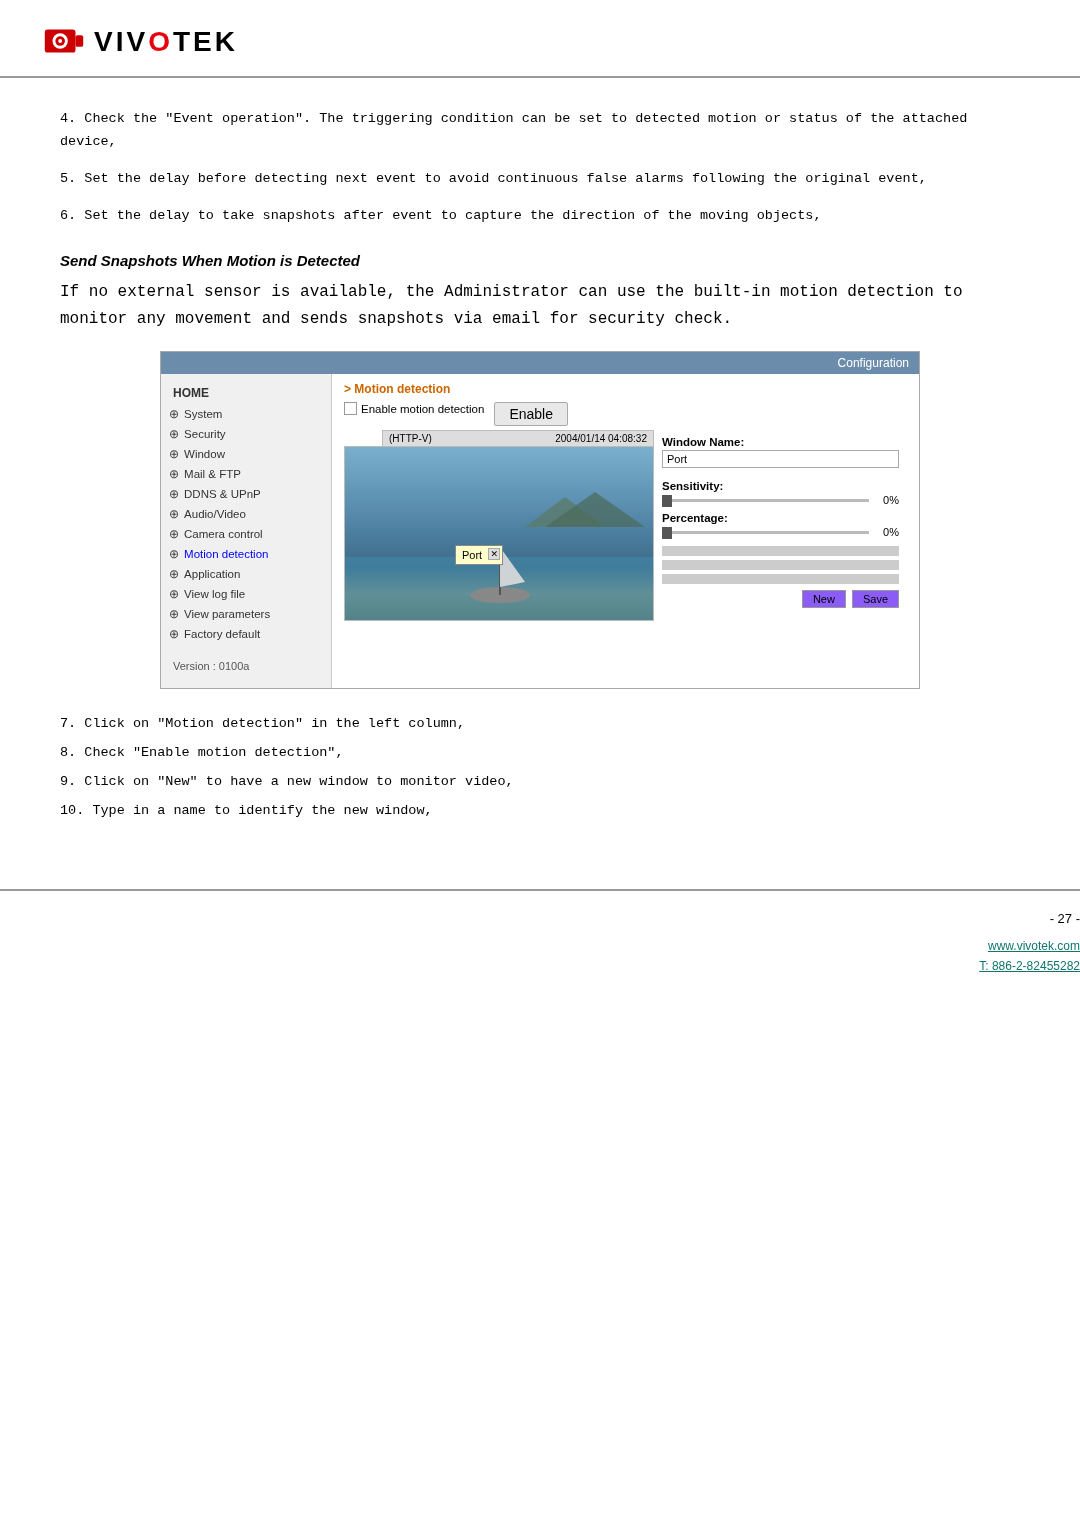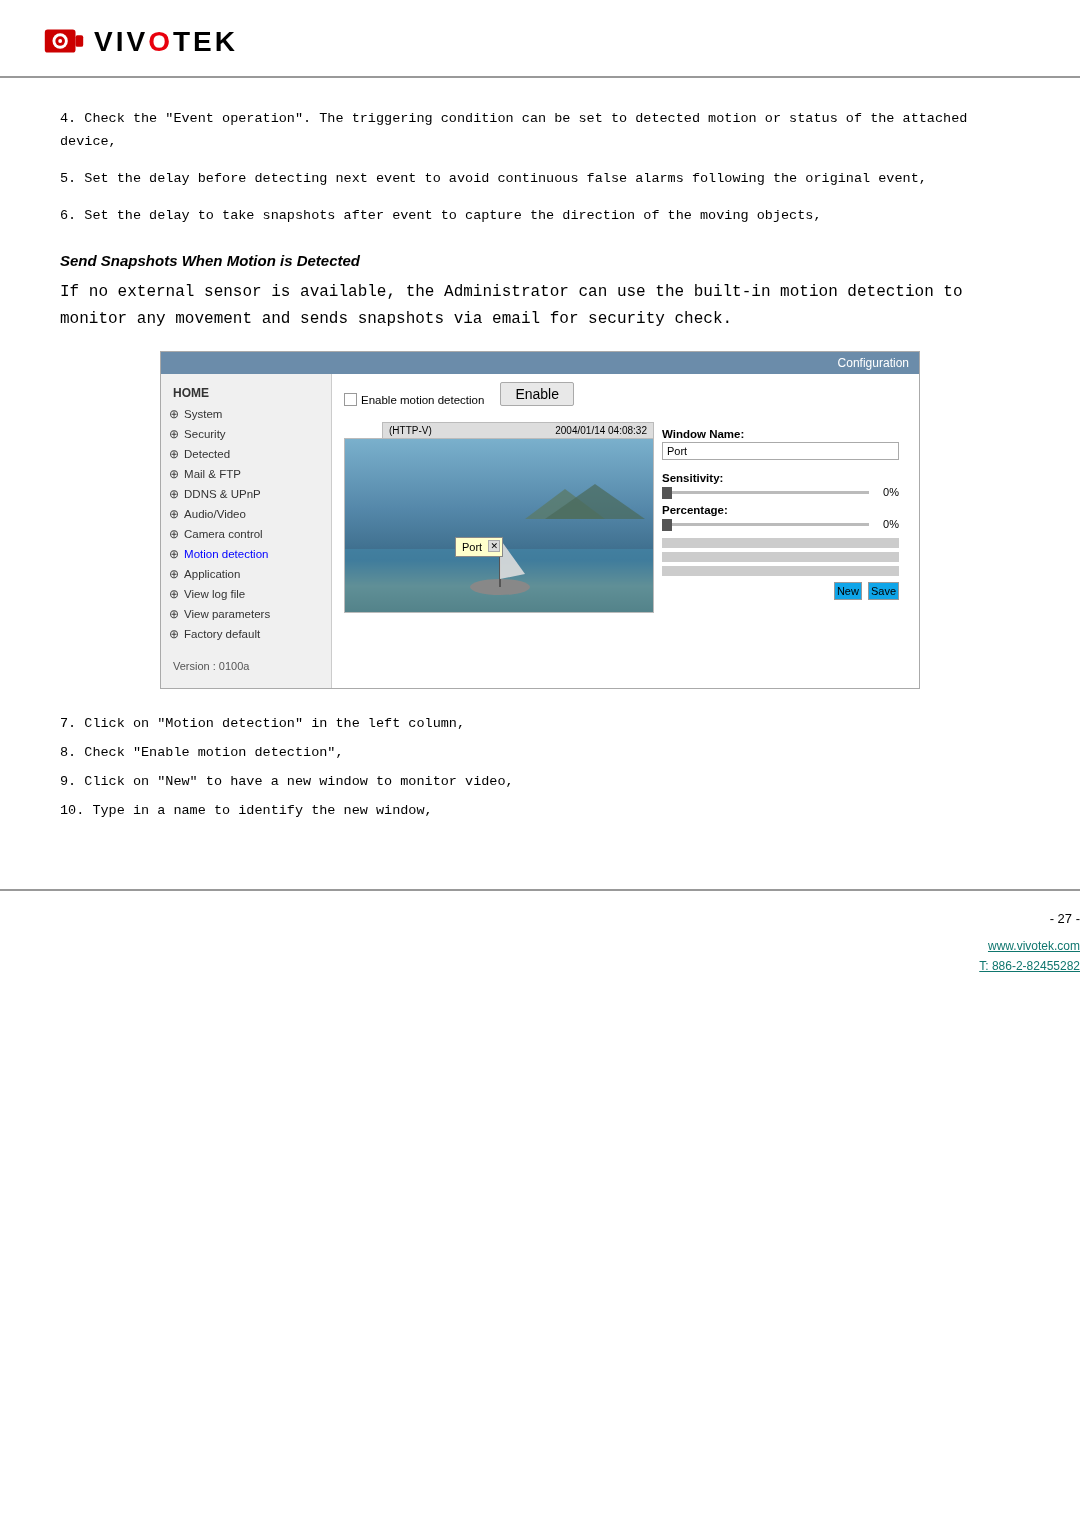--- a/index.html
+++ b/index.html
@@ -121,23 +121,23 @@
 
     .motion-detection-title {
       color: #cc6600;
       font-size: 12px;
       font-weight: bold;
       margin-bottom: 6px;
     }
 
     .enable-row {
       display: flex;
-      align-items: flex-end;
-      gap: 16px;
-      margin-bottom: 16px;
+      align-items: flex-start;
+      gap: 10px;
+      margin-bottom: 4px;
     }
     .checkbox-area {
       display: flex;
       align-items: center;
       gap: 4px;
       font-size: 11.5px;
     }
     .checkbox-box {
       width: 13px;
       height: 13px;
@@ -264,24 +264,24 @@
       margin-bottom: 4px;
       width: 100%;
     }
     .button-row {
       display: flex;
       justify-content: flex-end;
       gap: 6px;
       margin-top: 4px;
     }
     .btn-new, .btn-save {
-      padding: 2px 2px;
+      padding: 2px 10px;
       font-size: 11px;
       border: 1px solid #999;
-      background: #0ea5e9;
+      background: #8b5cf6;
       cursor: pointer;
     }
 
     
     .instructions {
       margin-top: 20px;
     }
     .instruction-item {
       font-size: 13.5px;
       line-height: 1.7;
@@ -359,21 +359,21 @@
         <div class="sidebar-item">
           <span class="bullet">⊕</span>
           <span>System</span>
         </div>
         <div class="sidebar-item">
           <span class="bullet">⊕</span>
           <span>Security</span>
         </div>
         <div class="sidebar-item">
           <span class="bullet">⊕</span>
-          <span>Detected</span>
+          <span>Window</span>
         </div>
         <div class="sidebar-item">
           <span class="bullet">⊕</span>
           <span>Mail &amp; FTP</span>
         </div>
         <div class="sidebar-item">
           <span class="bullet">⊕</span>
           <span>DDNS &amp; UPnP</span>
         </div>
         <div class="sidebar-item">
@@ -403,20 +403,21 @@
         <div class="sidebar-item">
           <span class="bullet">⊕</span>
           <span>Factory default</span>
         </div>
 
         <div class="version-text">Version : 0100a</div>
       </div>
 
       <div class="config-main">
 
+        <div class="motion-detection-title">&gt; Motion detection</div>
 
         <div class="enable-row">
           <div class="checkbox-area">
             <div class="checkbox-box"></div>
             <span>Enable motion detection</span>
           </div>
           <button class="enable-button">Enable</button>
         </div>
 
         <div class="video-info-row">

